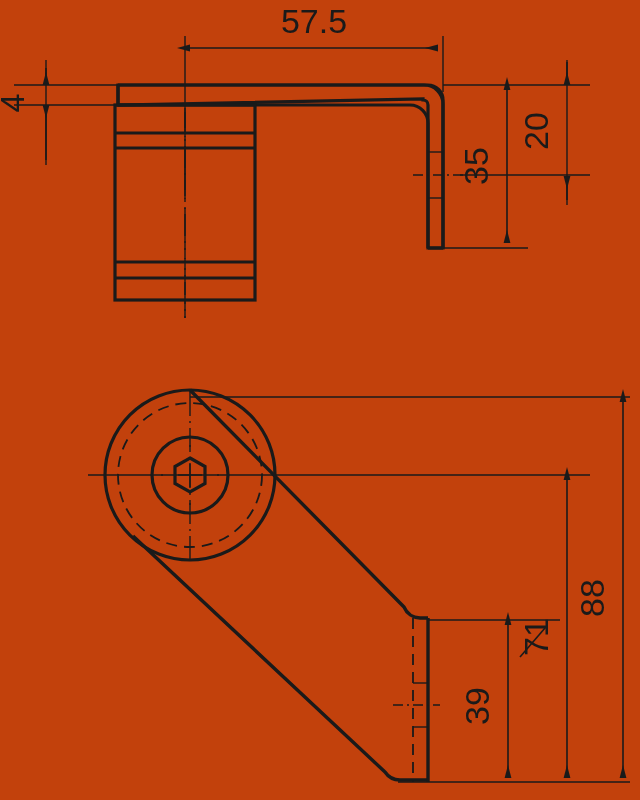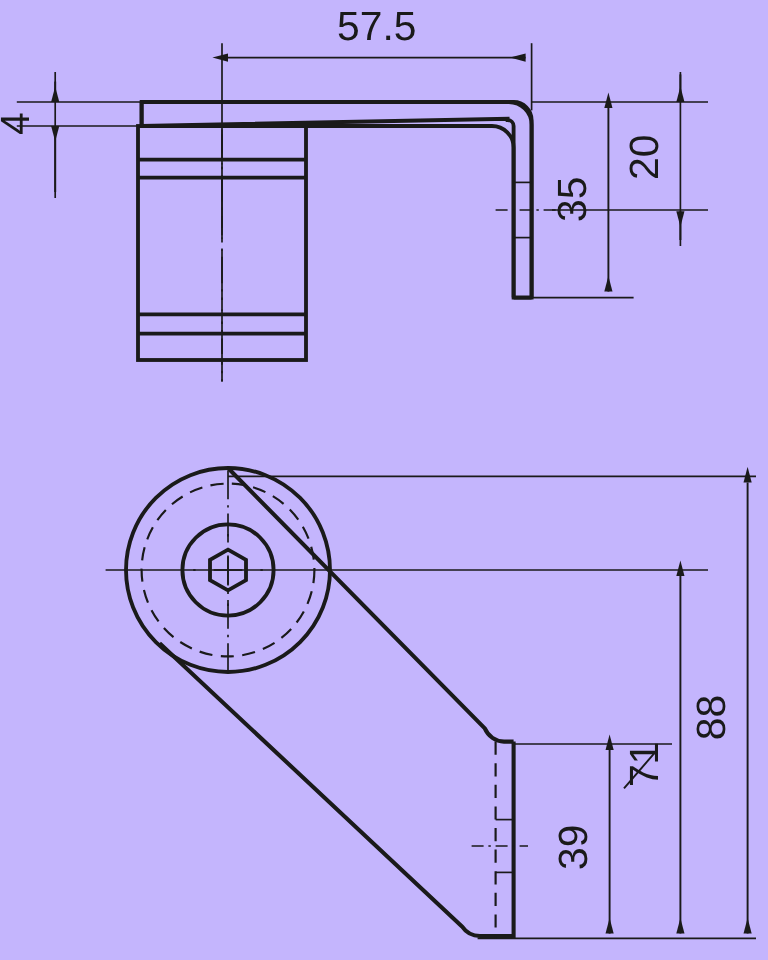--- a/index.html
+++ b/index.html
@@ -1,19 +1,19 @@
 <!DOCTYPE html>
 <html><head>
 <meta charset="utf-8">
 <title>Technical Drawing</title>
 <style>
   html,body{margin:0;padding:0;background:#ffffff;}
   body{width:640px;height:800px;overflow:hidden;
        font-family:"Liberation Sans","DejaVu Sans",sans-serif;}
-  #sheet{position:relative;width:640px;height:800px;background:#c4b5fd;}
+  #sheet{position:relative;width:640px;height:800px;background:#c2410c;}
   svg{display:block;position:absolute;top:0;left:0;}
   .dimtext{font-family:"Liberation Sans","DejaVu Sans",sans-serif;
            font-size:34px;fill:#1a1a1a;}
 </style>
 </head>
 <body>
 
 <div id="sheet">
 
 <svg width="640" height="800" viewBox="0 0 640 800">

